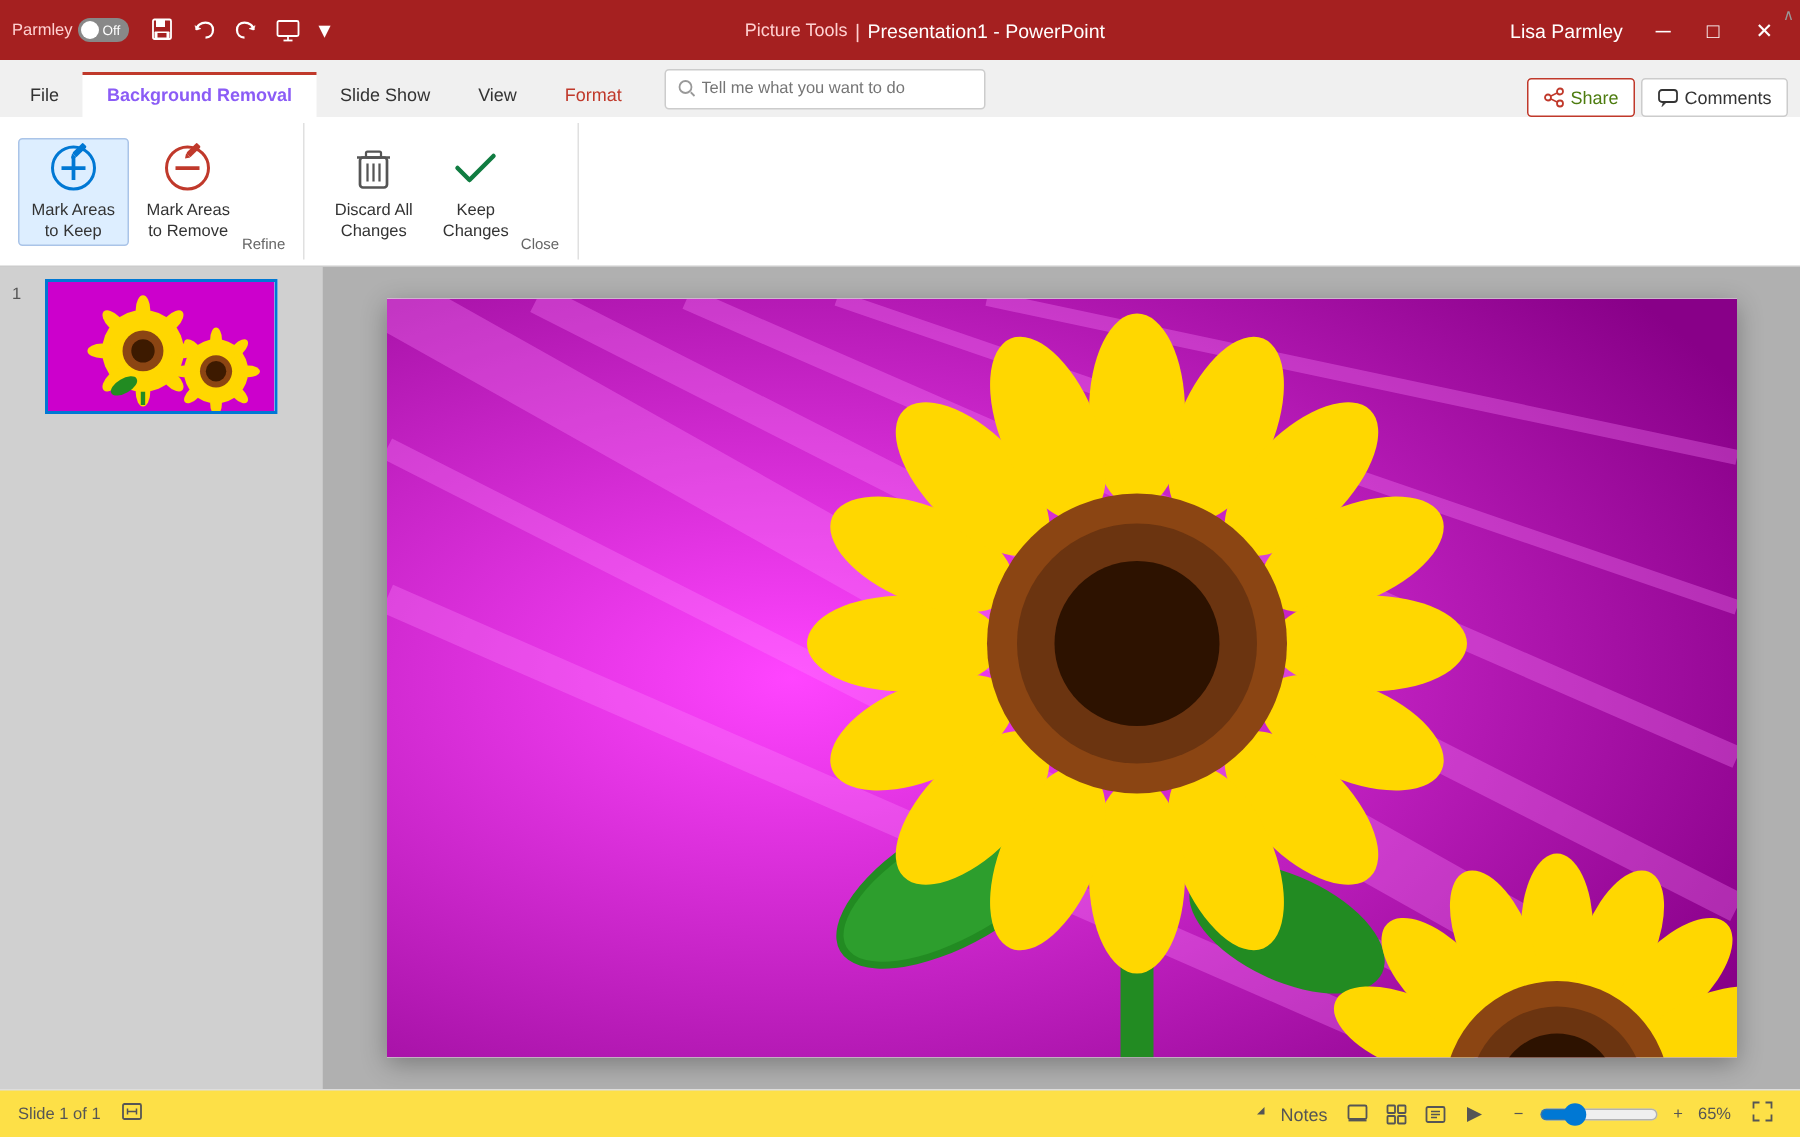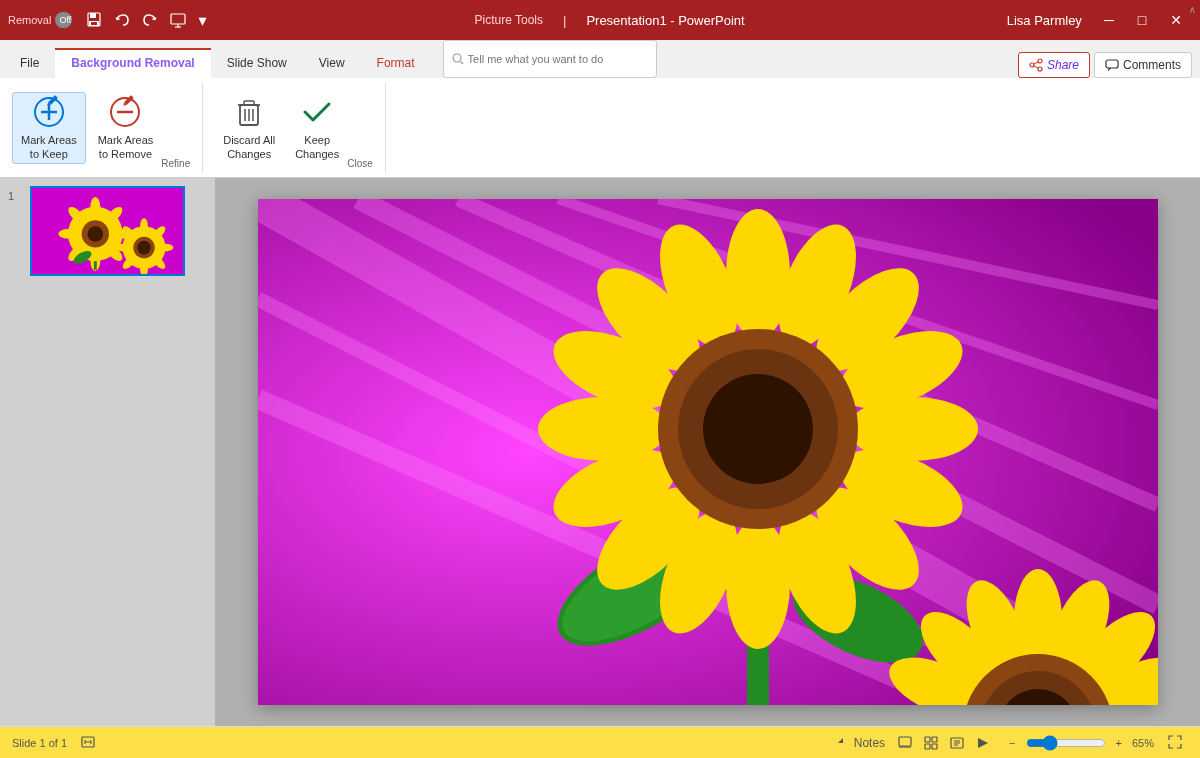--- a/index.html
+++ b/index.html
@@ -19,21 +19,21 @@
       display: flex;
       align-items: center;
       gap: 4px;
       font-size: 11px;
       margin-right: 8px;
     }
     .autosave-label { color: #ffd0d0; font-size: 11px; }
     .toggle-switch {
       background: #888;
       border-radius: 10px;
-      width: 17px;
+      width: 34px;
       height: 16px;
       display: flex;
       align-items: center;
       padding: 2px;
       font-size: 9px;
       color: white;
       gap: 2px;
       text-align: right;
     }
     .toggle-knob {
@@ -53,21 +53,21 @@
       align-items: center;
       justify-content: center;
     }
     #title-center {
       flex: 1;
       display: flex;
       justify-content: center;
       align-items: center;
       font-size: 13px;
       color: white;
-      gap: 20px;
+      gap: 5px;
     }
     .picture-tools-label { color: #ffd0d0; font-size: 12px; }
     .title-separator { color: #ffd0d0; }
     #title-right {
       display: flex;
       align-items: center;
       gap: 4px;
     }
     .window-btn {
       background: none;
@@ -106,21 +106,21 @@
     }
     .ribbon-tab.format-tab { color: #c0392b; }
     #search-box {
       margin-left: 12px;
       display: flex;
       align-items: center;
       background: white;
       border: 1px solid #ccc;
       border-radius: 3px;
       padding: 3px 8px;
-      height: 38px;
+      height: 27px;
       gap: 4px;
       align-self: center;
       min-width: 200px;
     }
     #search-box input {
       border: none;
       outline: none;
       font-size: 11px;
       color: #999;
       width: 180px;
@@ -140,21 +140,21 @@
       padding: 4px 10px;
       border: 1px solid #ccc;
       border-radius: 3px;
       background: white;
       font-size: 12px;
       cursor: pointer;
       color: #333;
       height: 26px;
       align-self: center;
     }
-    .share-btn { color: #6d28d9; border-color: #c0392b; font-style: italic; }
+    .share-btn { color: #4d7c0f; border-color: #c0392b; }
     .comments-btn { color: #333; }
 
     
     #ribbon-content {
       height: 100px;
       background: white;
       border-bottom: 1px solid #ccc;
       display: flex;
       align-items: stretch;
       padding: 4px 0;
@@ -341,21 +341,21 @@
       justify-content: center;
       color: #555;
       font-size: 13px;
     }
   </style>
 </head>
 <body>
 
 <div id="title-bar">
   <div id="autosave-group">
-    <span class="autosave-label">Removal</span>
+    <span class="autosave-label">Parmley</span>
     <div class="toggle-switch">
       <div class="toggle-knob"></div>
       <span class="toggle-text">Off</span>
     </div>
   </div>
 
   <button class="title-btn" title="Save">
     <svg width="16" height="16" viewBox="0 0 16 16" fill="white">
       <rect x="2" y="1" width="12" height="13" rx="1" fill="none" stroke="white" stroke-width="1.2"></rect>
       <rect x="4" y="1" width="6" height="5" fill="white"></rect>

